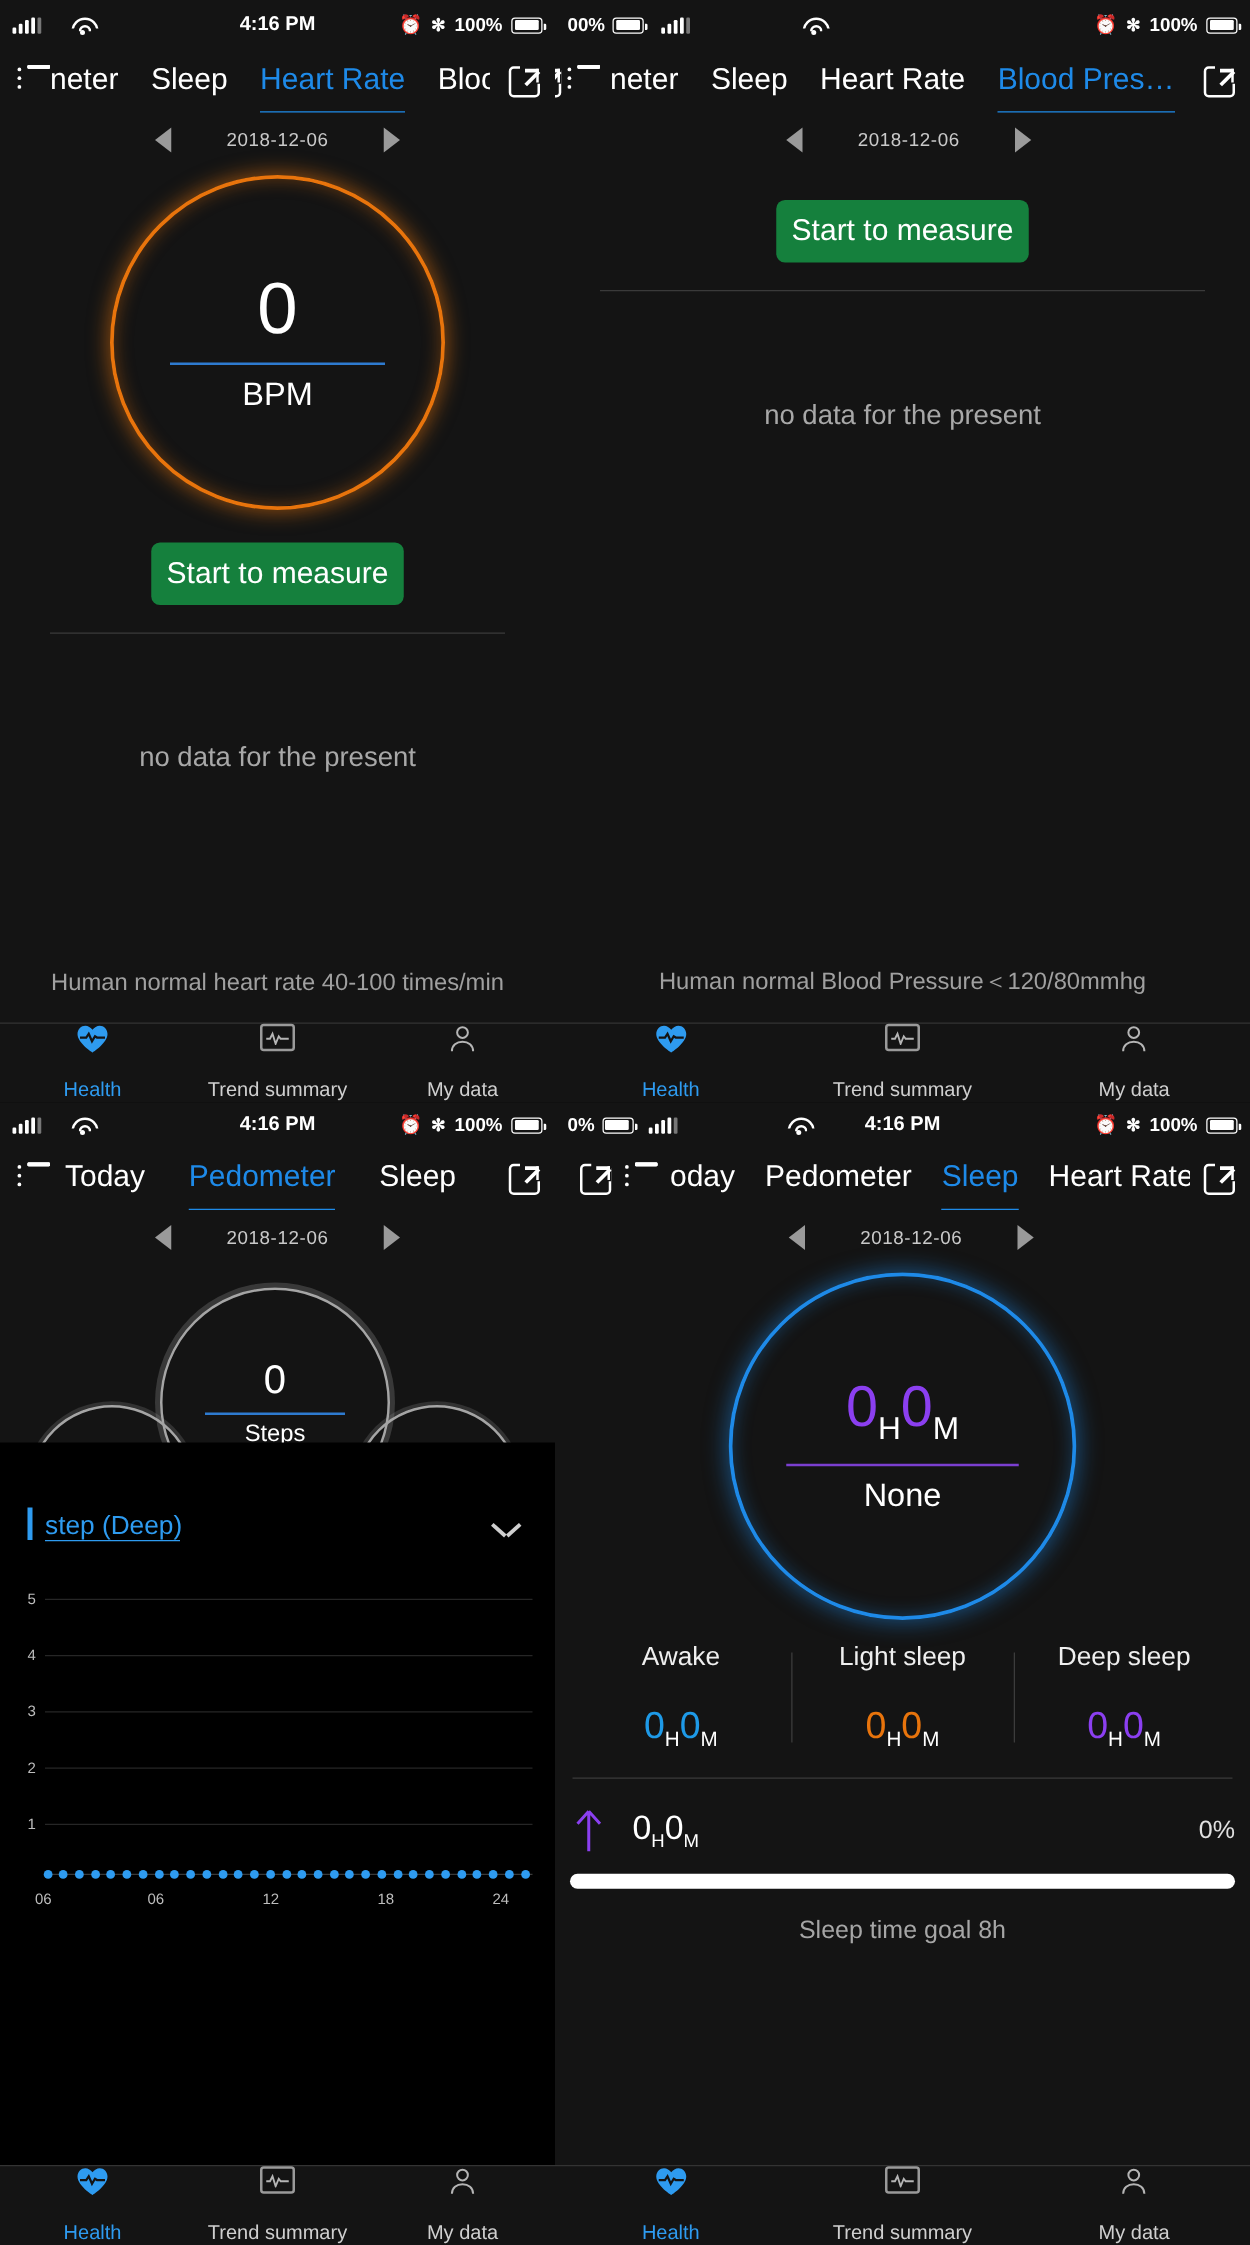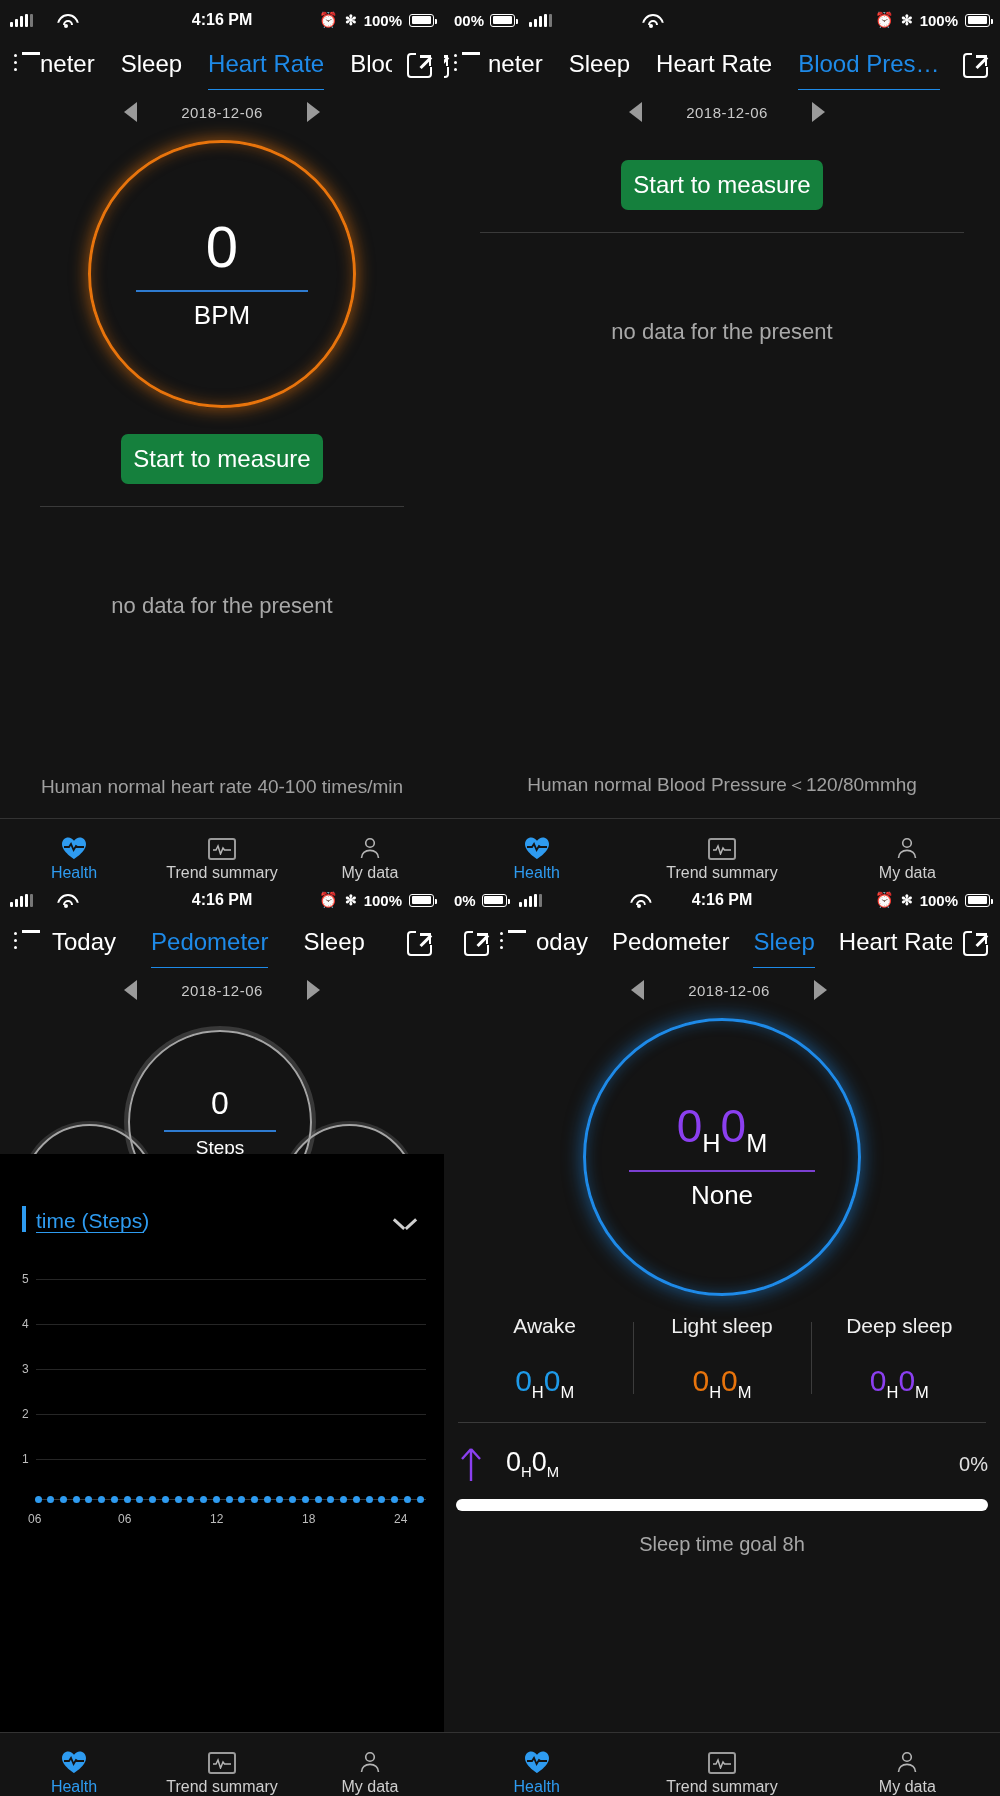--- a/index.html
+++ b/index.html
@@ -80,21 +80,21 @@
   .startbtn { display:block; margin:0 auto; background:#15803d; color:#fff; border:none;
               border-radius:7px; font-size:24px; padding:11px 12px; font-family:inherit; }
 
   .hr-sep { height:1px; background:#3a3a3a; margin:22px 40px 0; }
   .nodata { text-align:center; color:#a8a8a8; font-size:22px; margin-top:86px; }
   .normnote { text-align:center; color:#a0a0a0; font-size:19px; }
 
   
   .bottomnav { position:absolute; left:0; right:0; bottom:0; height:64px; background:#141414;
                border-top:1px solid #333; display:flex; }
-  .bn { flex:1; display:flex; flex-direction:column; align-items:center; justify-content:flex-end; gap:4px; }
+  .bn { flex:1; display:flex; flex-direction:column; align-items:center; justify-content:space-between; gap:4px; }
   .bn .lbl { font-size:16px; color:#cfcfcf; }
   .bn.active .lbl { color:#2e9bf0; }
 
   .icon-heart { width:26px; height:24px; position:relative; }
   .icon-heart svg { display:block; }
   .icon-trend { width:28px; height:22px; border:2px solid #9a9a9a; border-radius:3px;
                 display:flex;align-items:center;justify-content:center;}
   .icon-user { width:24px; height:24px; position:relative; }
 
   
@@ -391,21 +391,21 @@
     <div class="circ" style="left:283px;top:112px;width:133px;height:133px;box-shadow:0 0 0 3px rgba(165,165,165,.2);">
       <div class="v" style="font-size:22px;">0.00</div>
       <div class="rule" style="width:84px;height:2px;background:#7b3fd0;margin:5px 0 3px;"></div>
       <div class="u" style="font-size:13px;">Kcal</div>
     </div>
     <div class="dot" style="left:341px;top:245px;background:#8b3ff0;"></div>
   </div>
 
   <div class="chartpanel" style="left:0;top:272px;width:444px;height:578px;">
     <div class="chart-bar" style="left:22px;top:52px;height:26px;"></div>
-    <div class="chart-title" style="left:36px;top:55px;">time (Steps)</div>
+    <div class="chart-title" style="left:36px;top:55px;">step (Deep)</div>
     <div style="position:absolute;left:36px;top:78px;width:108px;height:1px;background:#2e9bf0;"></div>
     <div class="chev" style="right:28px;top:60px;"></div>
 
     <div class="gridline" style="left:36px;right:18px;top:125px;"></div>
     <div class="gridline" style="left:36px;right:18px;top:170px;"></div>
     <div class="gridline" style="left:36px;right:18px;top:215px;"></div>
     <div class="gridline" style="left:36px;right:18px;top:260px;"></div>
     <div class="gridline" style="left:36px;right:18px;top:305px;"></div>
 
     <div class="ytick" style="left:22px;top:118px;">5</div>

